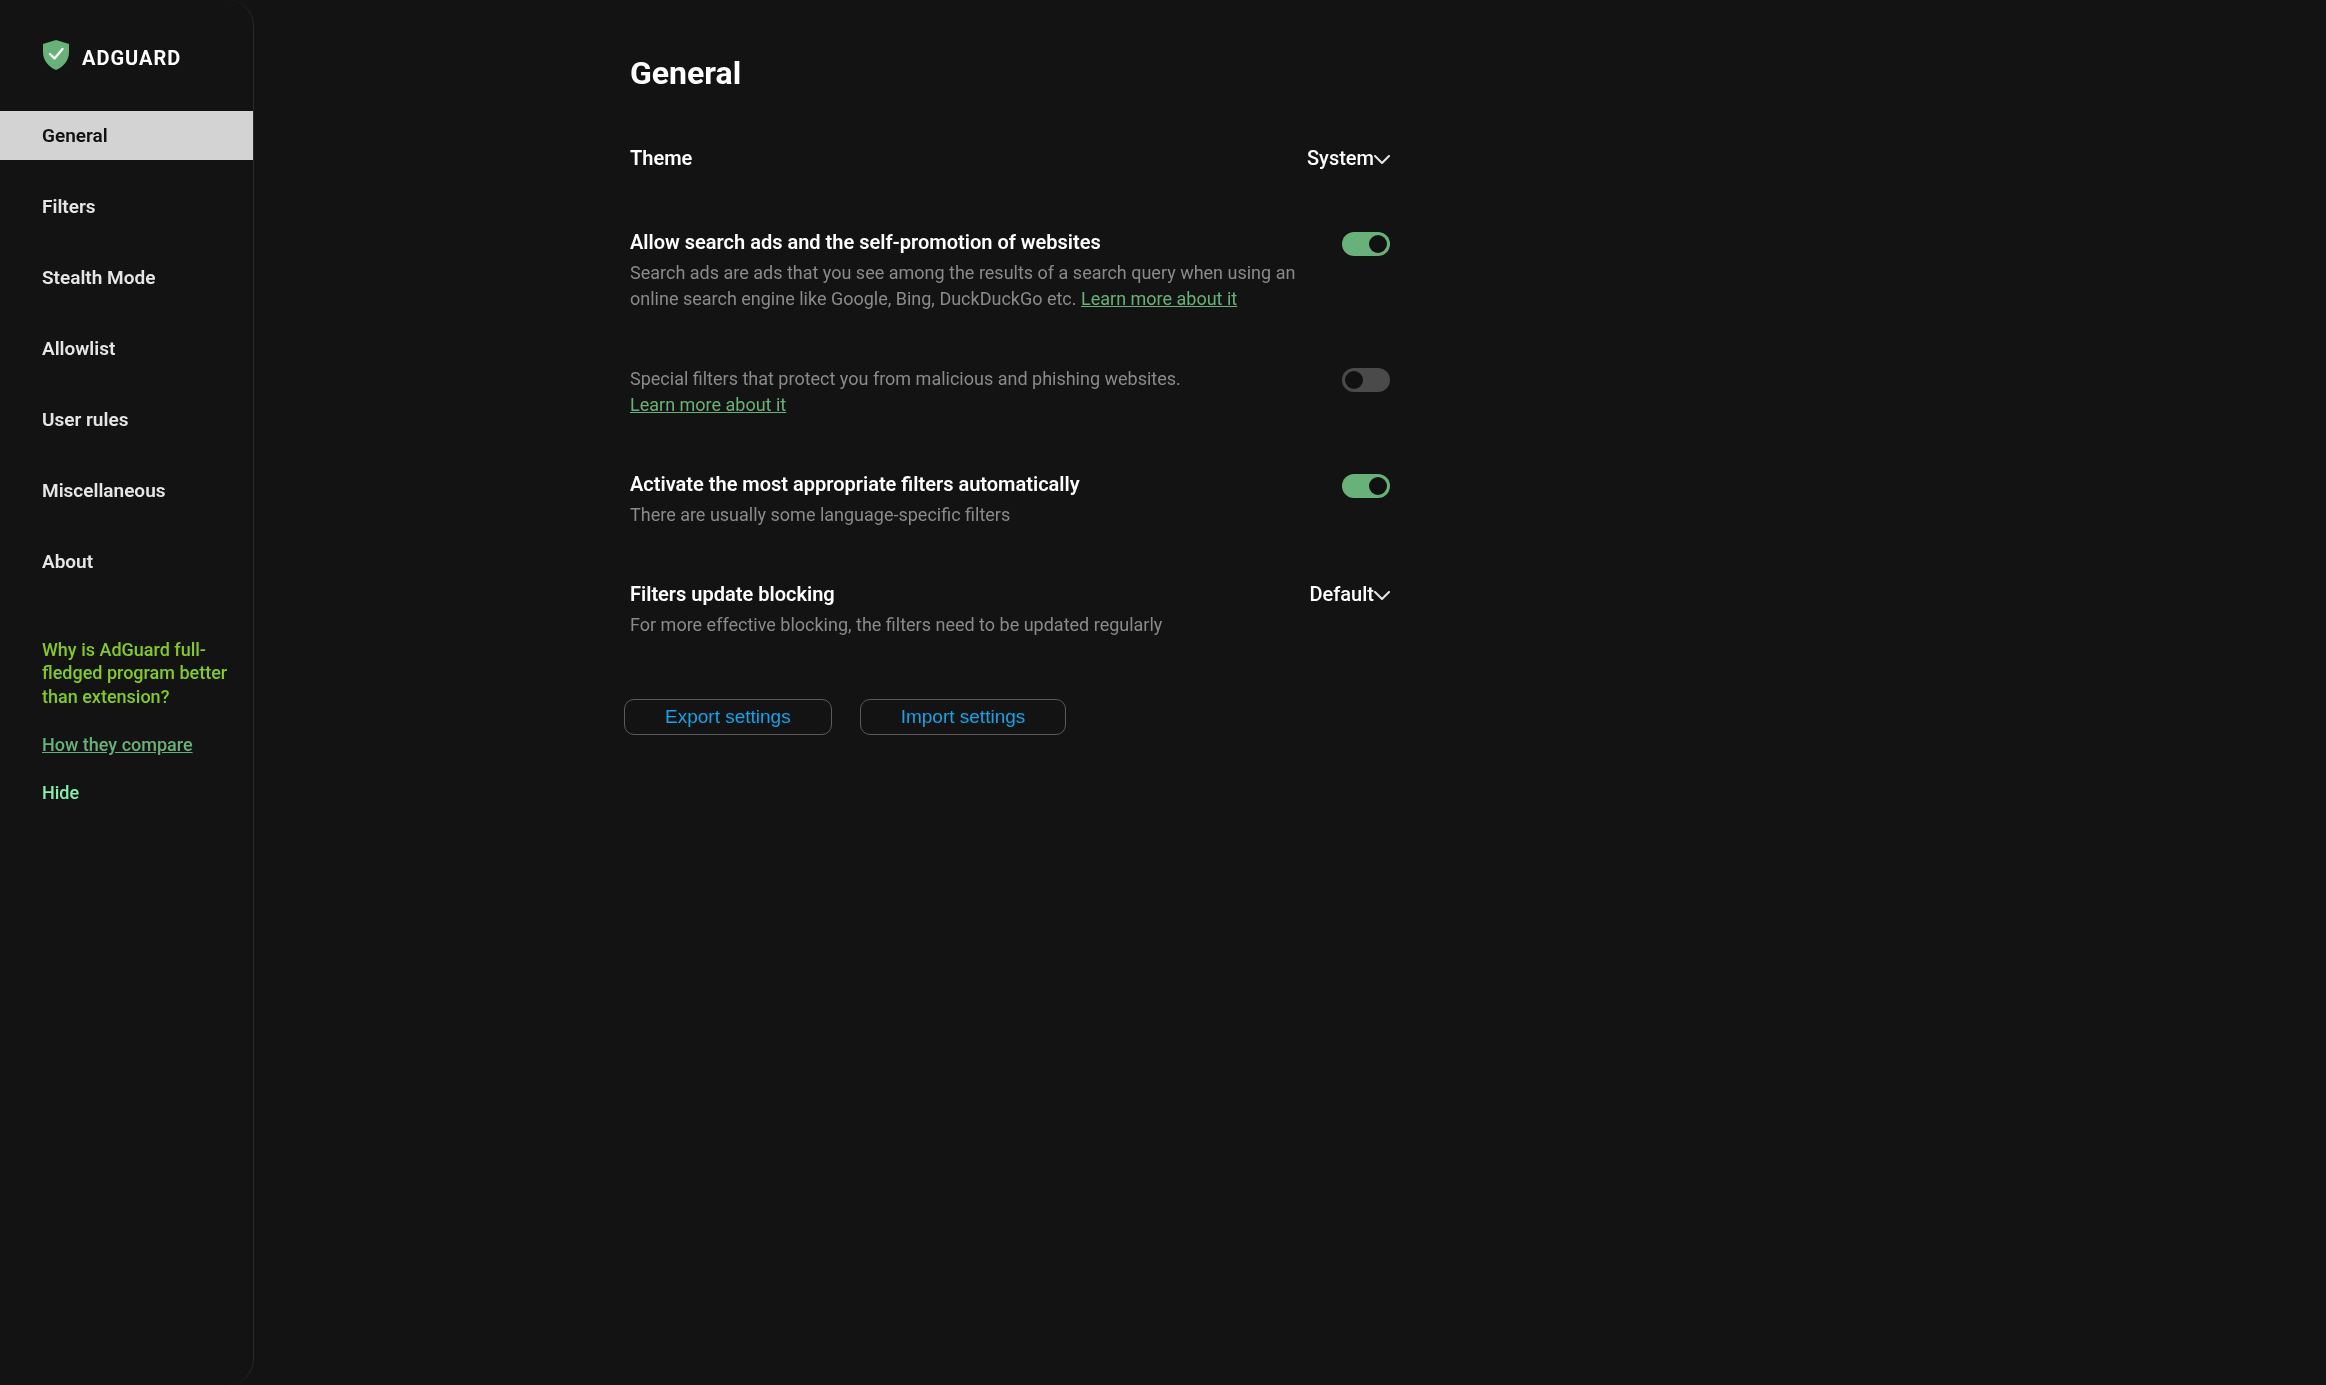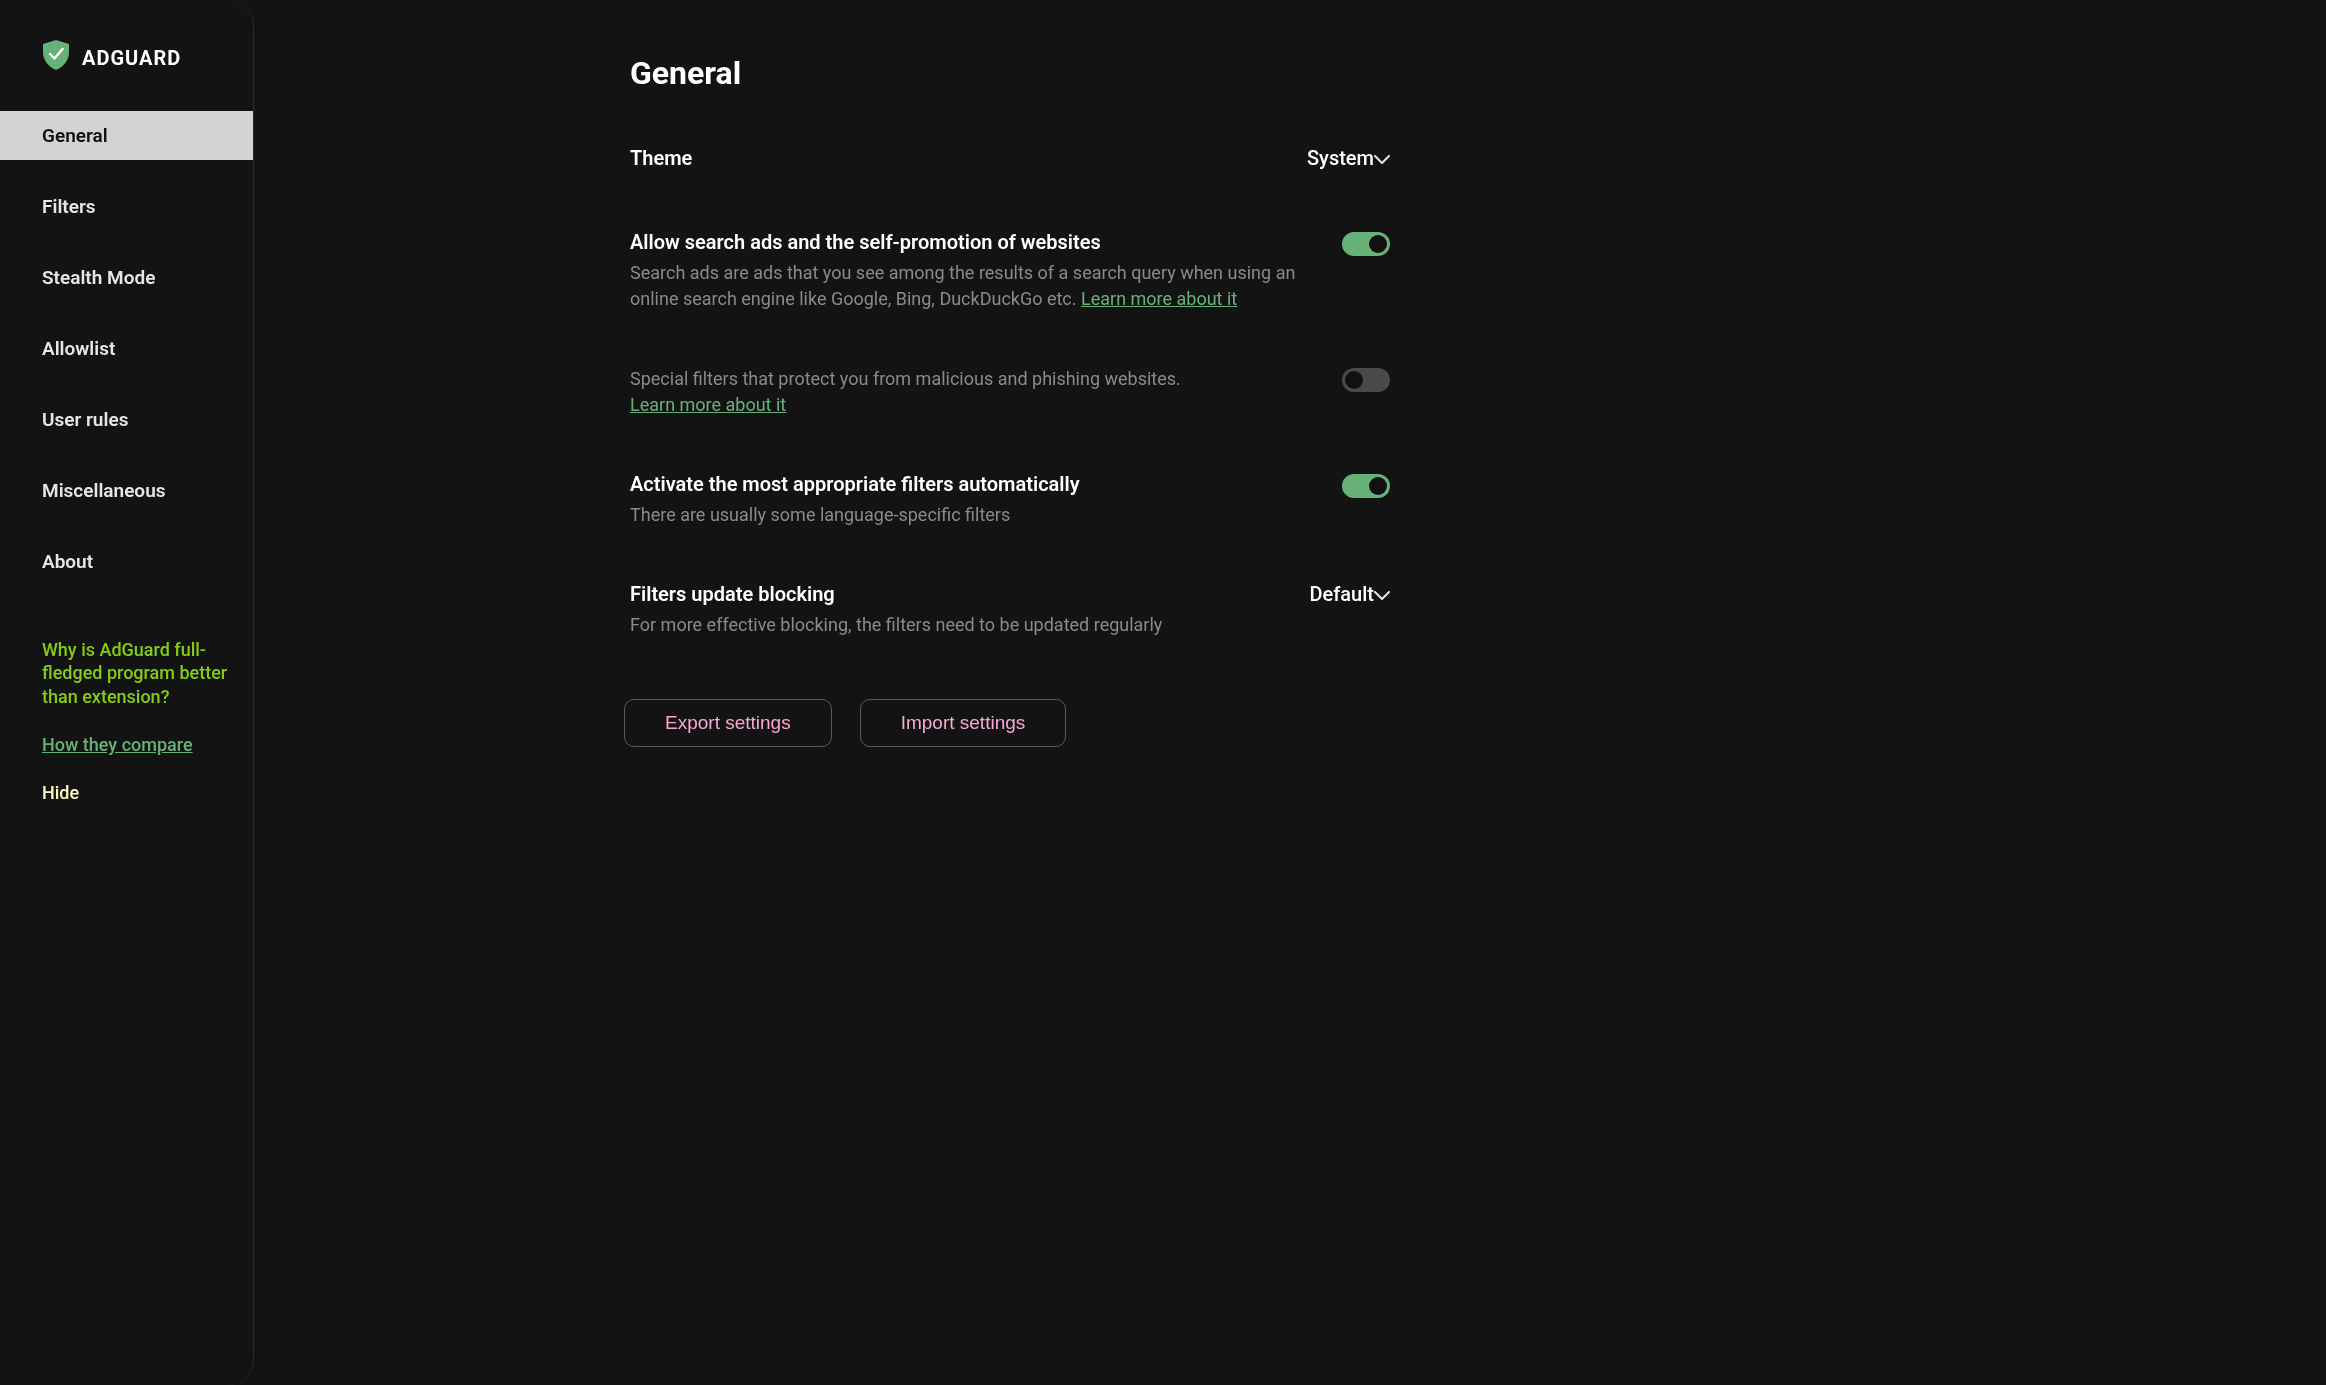--- a/index.html
+++ b/index.html
@@ -56,21 +56,21 @@
     margin-bottom: 24px;
   }
   .promo-link {
     color: #67b279;
     text-decoration: underline;
     font-size: 18px;
     font-weight: 500;
     cursor: pointer;
   }
   .hide-link {
-    color: #fef9c3;
+    color: #86efac;
     font-size: 18px;
     margin-top: 26px;
     cursor: pointer;
     font-weight: 500;
   }
   .main {
     flex: 1;
     padding: 54px 0 0 0;
     overflow-y: auto;
   }
@@ -139,25 +139,25 @@
   .toggle.on .toggle-knob { right: 3px; background: #111; }
   .toggle.off { background: #4a4a4a; }
   .toggle.off .toggle-knob { left: 3px; background: #111; }
   .buttons {
     display: flex;
     gap: 28px;
     margin-top: 60px;
     margin-left: -6px;
   }
   .btn {
-    padding: 12px 40px;
+    padding: 6px 40px;
     border: 1px solid #5a5a5a;
     border-radius: 10px;
     background: transparent;
-    color: #f9a8d4;
+    color: #0ea5e9;
     font-size: 19px;
     font-weight: 500;
     cursor: pointer;
   }
 </style>
 </head>
 <body>
 
 <div class="app">
 

